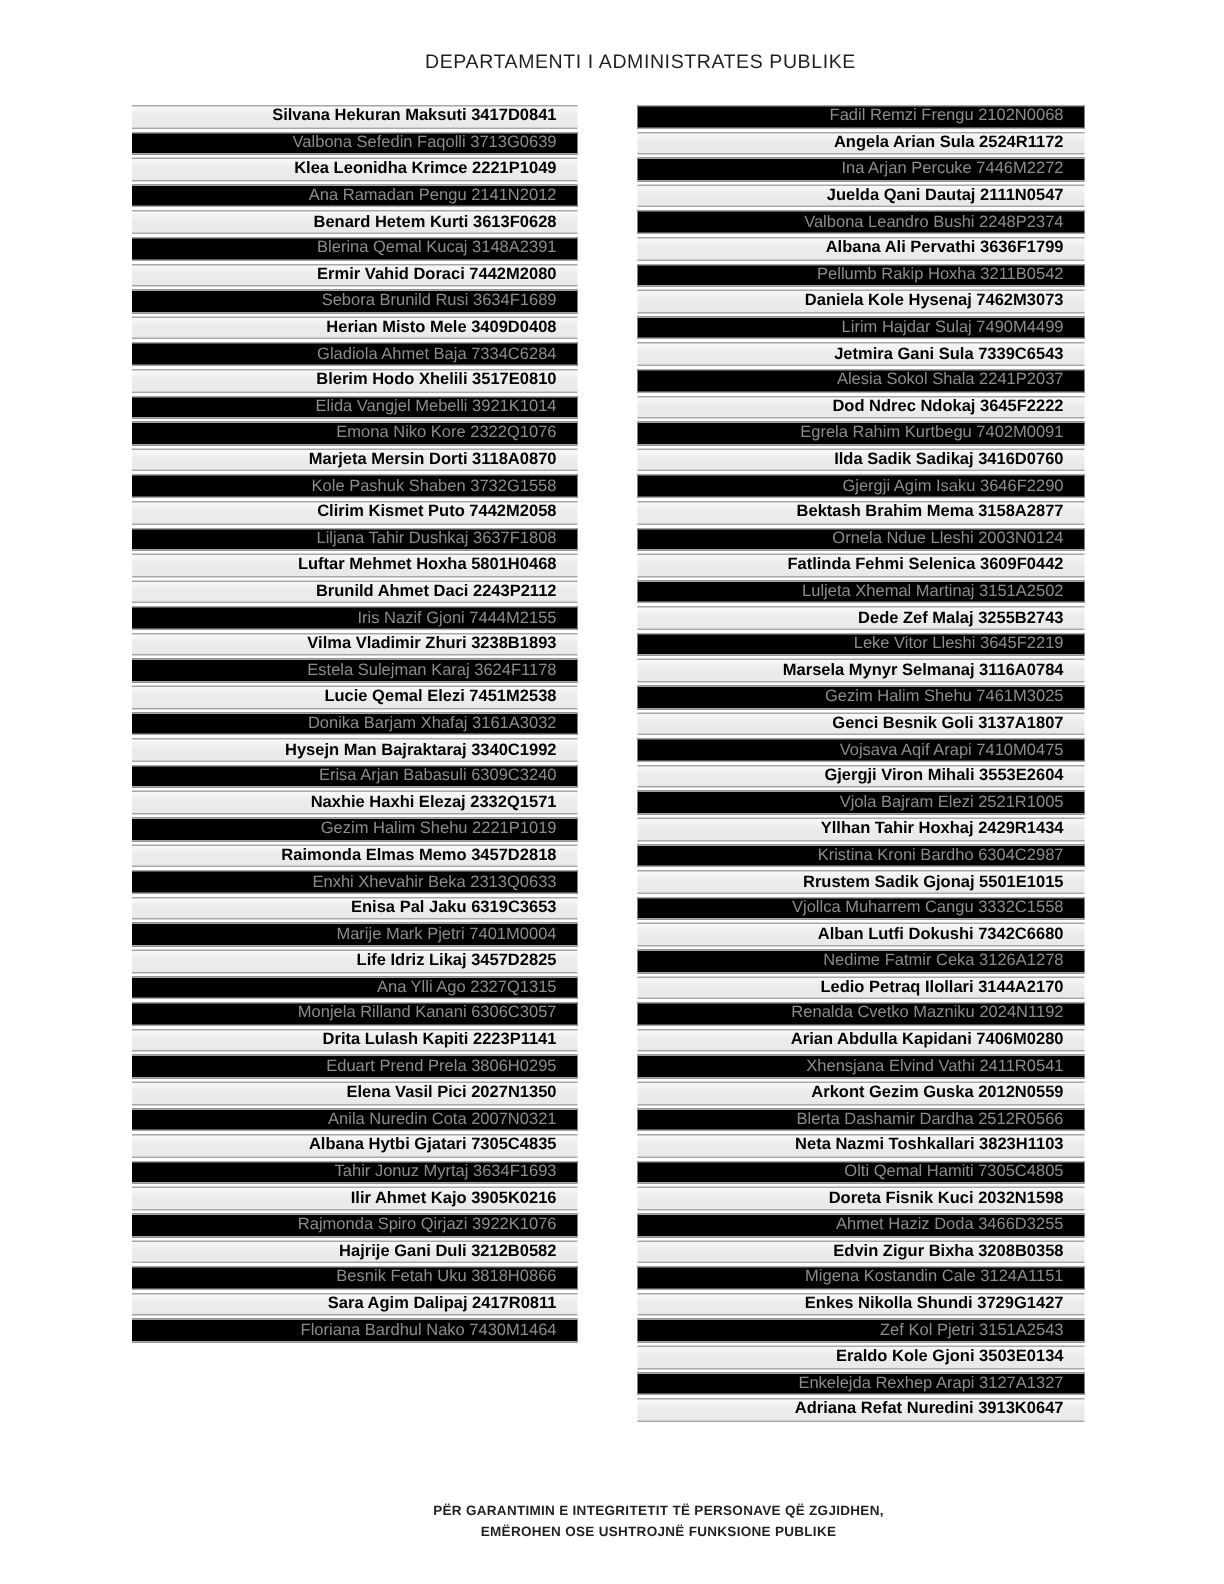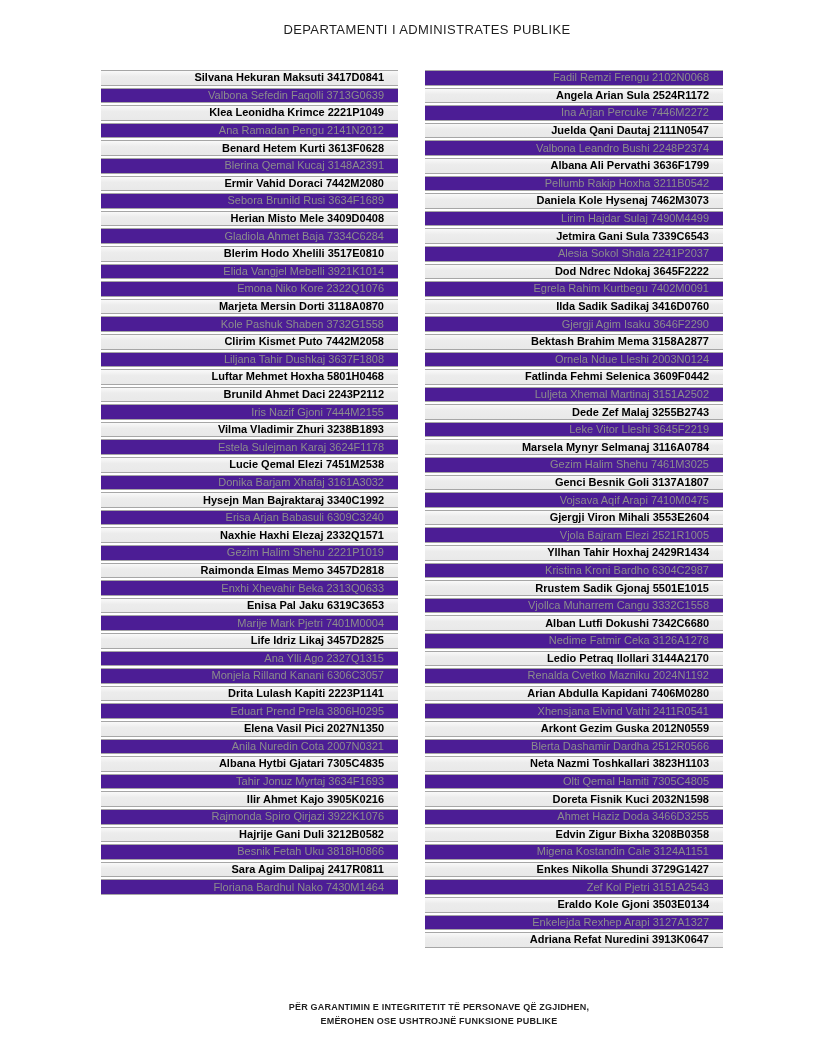--- a/index.html
+++ b/index.html
@@ -4,50 +4,50 @@
 <style>
   html,body{margin:0;padding:0;background:#fff;}
   .page{
     position:relative;
     width:816px;height:1056px;
     background:#ffffff;
     font-family:"Liberation Sans", sans-serif;
     overflow:hidden;
   }
   .title-wrap{
-    position:absolute;top:22px;left:0;width:100%;
+    position:absolute;top:33px;left:0;width:100%;
     text-align:center;
     padding-left:38px;box-sizing:border-box;
   }
   .title{
     margin:0;
     font-size:13px;font-weight:500;
     letter-spacing:0.4px;
     color:#1f1f1f;
   }
   .list{
     position:absolute;top:70px;
     display:flex;flex-direction:column;gap:2px;
   }
-  .list.left{left:101px;width:297px;}
+  .list.left{left:88px;width:297px;}
   .list.right{left:425px;width:298px;}
   .row{
     height:15.6px;box-sizing:border-box;
     border-top:1px solid #a6a6a6;
     border-bottom:1px solid #a6a6a6;
     display:flex;align-items:center;justify-content:flex-end;
     padding-right:14px;
     font-size:11px;line-height:1;white-space:nowrap;
   }
   .row.bold{
     background:linear-gradient(180deg,#f9f9f9 0%,#ececec 40%,#e9e9e9 100%);
     font-weight:700;color:#000000;
   }
   .row.light{
-    background:#4c1d95;
+    background:#000000;
     font-weight:400;color:#8c8c8c;
   }
   .footer{
     position:absolute;top:1000px;left:12px;width:100%;
     text-align:center;
     padding-left:38px;box-sizing:border-box;
     font-size:9px;font-weight:600;
     letter-spacing:0.2px;
     color:#1f1f1f;line-height:14px;
   }

